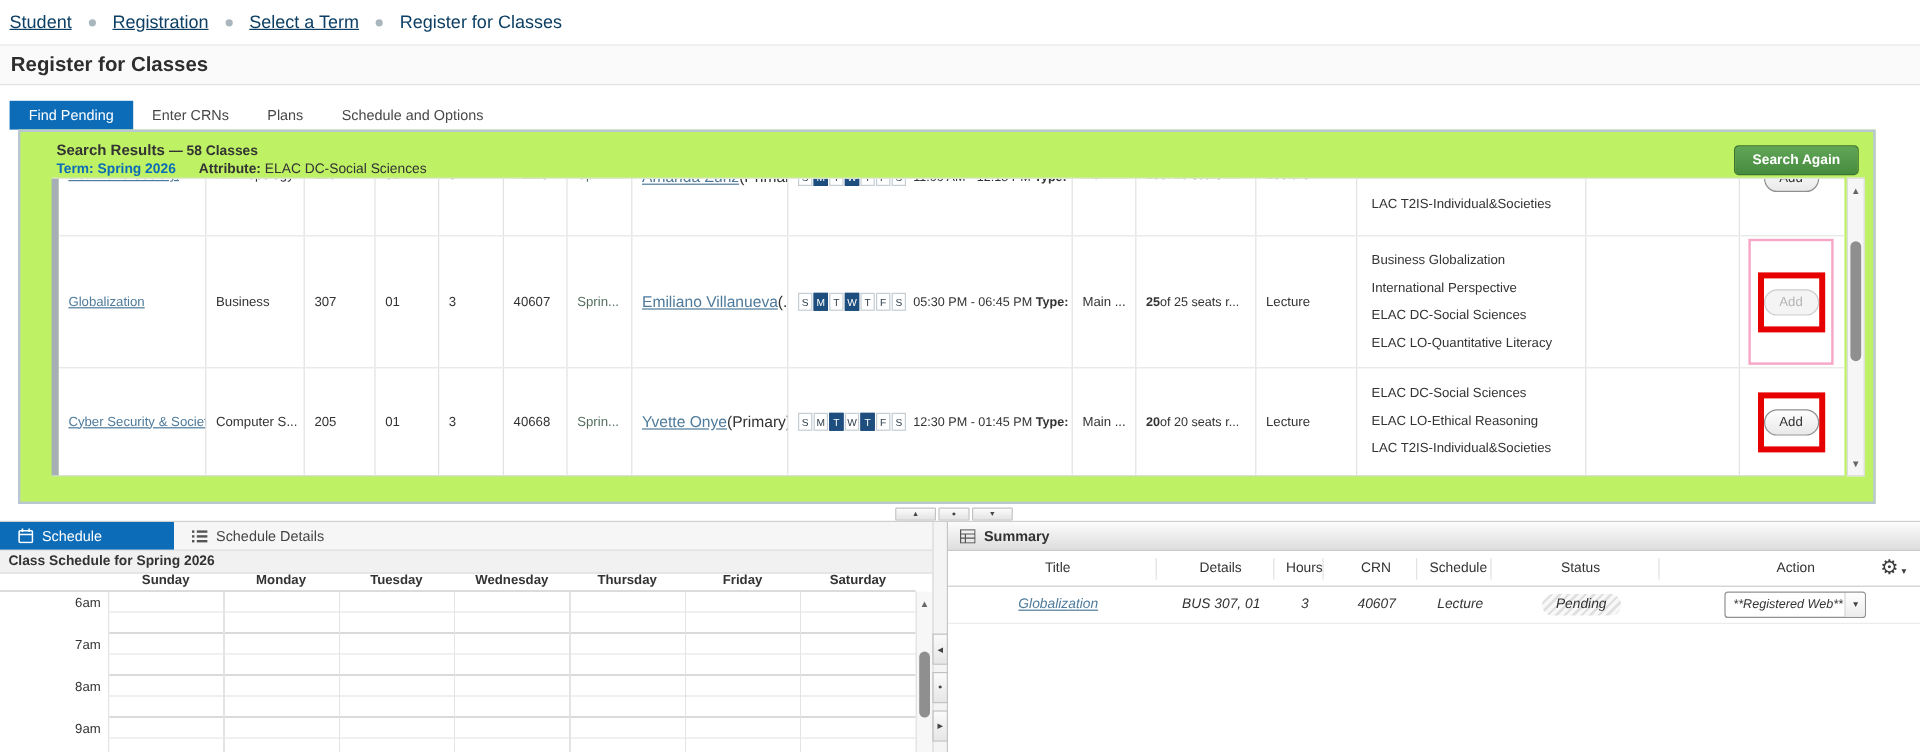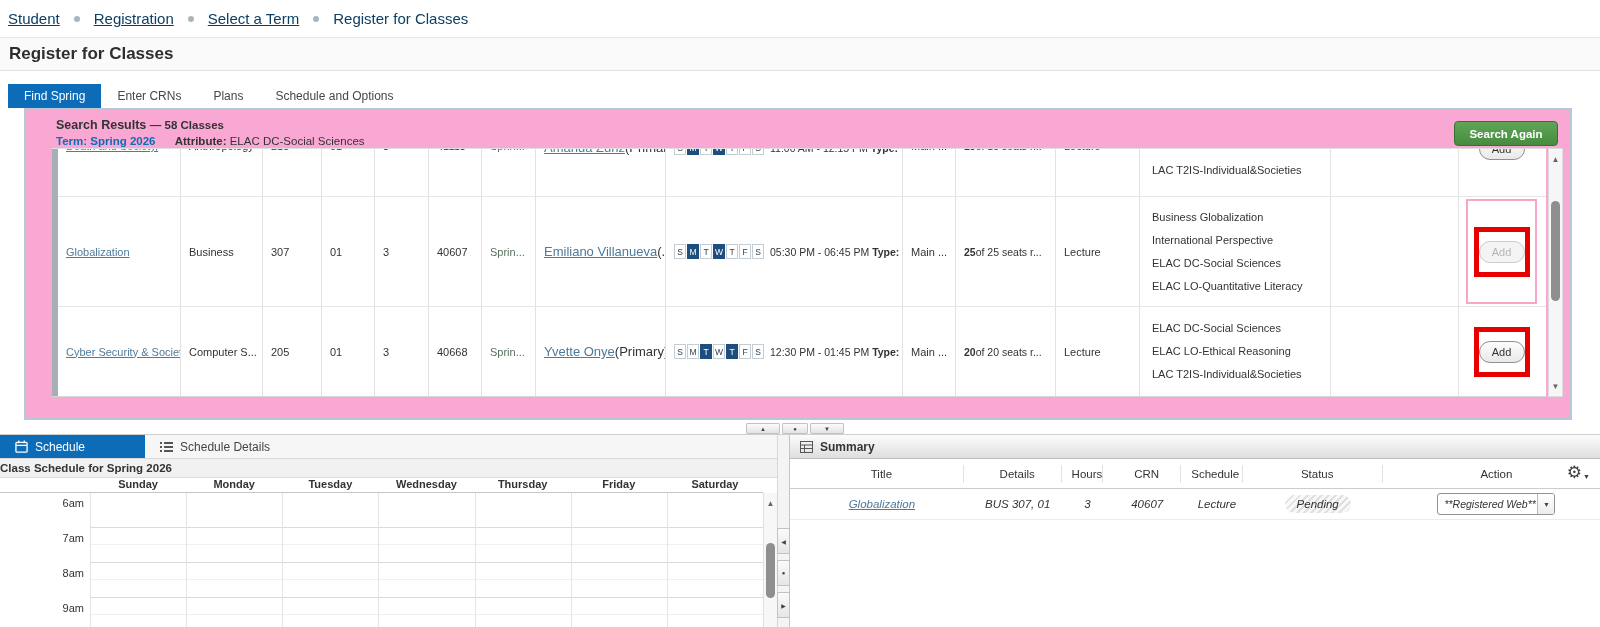--- a/index.html
+++ b/index.html
@@ -20,21 +20,21 @@
   
   .titlebar{position:absolute;top:37px;left:0;right:0;height:34px;background:#fafafa;border-top:1px solid #e7e7e7;border-bottom:1px solid #e3e3e3;display:flex;align-items:center;padding-left:9px;}
   .titlebar h1{font-size:17px;font-weight:bold;color:#2e2e2e;}
 
   
   .tabsbar{position:absolute;top:84px;left:8px;height:24px;display:flex;}
   .tab{padding:0 16px;display:flex;align-items:center;font-size:12px;color:#474747;cursor:pointer;white-space:nowrap;}
   .tab.active{background:var(--accent-blue);color:#fff;}
 
   
-  .results-panel{position:absolute;top:108px;left:24px;width:1548px;height:312px;border:2px solid #b9c7d2;background:#f9a8d4;}
+  .results-panel{position:absolute;top:108px;left:15px;width:1548px;height:312px;border:2px solid #b9c7d2;background:#bef264;}
   .results-head{position:absolute;top:8px;left:30px;}
   .rh1{font-size:12.5px;font-weight:bold;color:#333;}
   .rh1 .cnt{font-size:11.5px;}
   .rh2{font-size:11.5px;margin-top:3px;color:#333;}
   .rh2 .term{color:var(--accent-blue);font-weight:bold;}
   .rh2 .attr-l{font-weight:bold;margin-left:16px;}
   .search-again{position:absolute;top:11px;right:12px;width:104px;height:25px;background:linear-gradient(#60a558,#478b3e);border:1px solid #39722f;border-radius:4px;color:#fff;font-size:11.5px;font-weight:bold;display:flex;align-items:center;justify-content:center;cursor:pointer;}
 
   
   .rtable{position:absolute;top:38px;left:26px;width:1494px;height:249px;border-top:1px solid #e0e0e0;border-bottom:1px solid #d5d5d5;}
@@ -77,21 +77,21 @@
   
   .divbtn{position:absolute;top:423px;height:11px;background:linear-gradient(#fbfbfb,#e3e3e3);border:1px solid #c2c2c2;border-radius:1px;display:flex;align-items:center;justify-content:center;font-size:6px;color:#444;cursor:pointer;}
   .db1{left:746px;width:34px}.db2{left:782px;width:26px}.db3{left:810px;width:34px}
   .bottom{position:absolute;top:434px;left:0;right:0;bottom:0;border-top:1px solid #cfcfcf;background:#fff;}
 
   
   .schedpanel{position:absolute;top:435px;left:0;width:777px;bottom:0;}
   .sched-tabs{height:24px;background:#f6f6f6;border-bottom:1px solid #d9d9d9;display:flex;}
   .stab{display:flex;align-items:center;gap:7px;padding:0 15px;font-size:12px;color:#444;cursor:pointer;}
   .stab.active{background:var(--accent-blue);color:#fff;padding-right:60px;}
-  .sched-header{height:19px;background:#f1f1f1;border-bottom:1px solid #ddd;font-size:11.5px;font-weight:bold;color:#333;display:flex;align-items:center;padding-left:0;}
+  .sched-header{height:19px;background:#f1f1f1;border-bottom:1px solid #ddd;font-size:11.5px;font-weight:bold;color:#333;display:flex;align-items:center;padding-left:7px;}
   .sched-days{position:absolute;top:43px;left:0;right:14px;height:15px;border-bottom:1px solid #c6c6c6;display:flex;padding-left:90px;}
   .dayname{flex:1;text-align:center;font-size:11px;font-weight:bold;color:#333;}
   .sgrid{position:absolute;top:58px;left:0;right:14px;bottom:0;}
   .gridlines{position:absolute;left:90px;right:0;top:0;bottom:0;border-left:1px solid #e3e3e3;
     background:
       repeating-linear-gradient(to right,transparent 0,transparent 95.14px,#e4e4e4 95.14px,#e4e4e4 96.14px),
       repeating-linear-gradient(to bottom,transparent 0,transparent 16.5px,#f0f0f0 16.5px,#f0f0f0 17.5px,transparent 17.5px,transparent 34px,#dadada 34px,#dadada 35px);}
   .tlabel{position:absolute;left:0;width:84px;text-align:right;font-size:11px;color:#333;}
   .sscroll{position:absolute;top:58px;right:0;width:14px;bottom:0;background:#f7f7f7;border-left:1px solid #e0e0e0;}
   .sscroll .sthumb{top:50px;height:55px;}
@@ -133,21 +133,21 @@
     <span class="crumb">Select a Term</span>
     <span class="bdot"></span>
     <span class="crumb current">Register for Classes</span>
   </div>
 
   <div class="titlebar">
     <h1>Register for Classes</h1>
   </div>
 
   <div class="tabsbar">
-    <div class="tab active">Find Spring</div>
+    <div class="tab active">Find Pending</div>
     <div class="tab">Enter CRNs</div>
     <div class="tab">Plans</div>
     <div class="tab">Schedule and Options</div>
   </div>
 
   <div class="results-panel">
     <div class="results-head">
       <div class="rh1"><span>Search Results</span> <span class="cnt">— 58 Classes</span></div>
       <div class="rh2">
         <span class="term">Term:</span>

